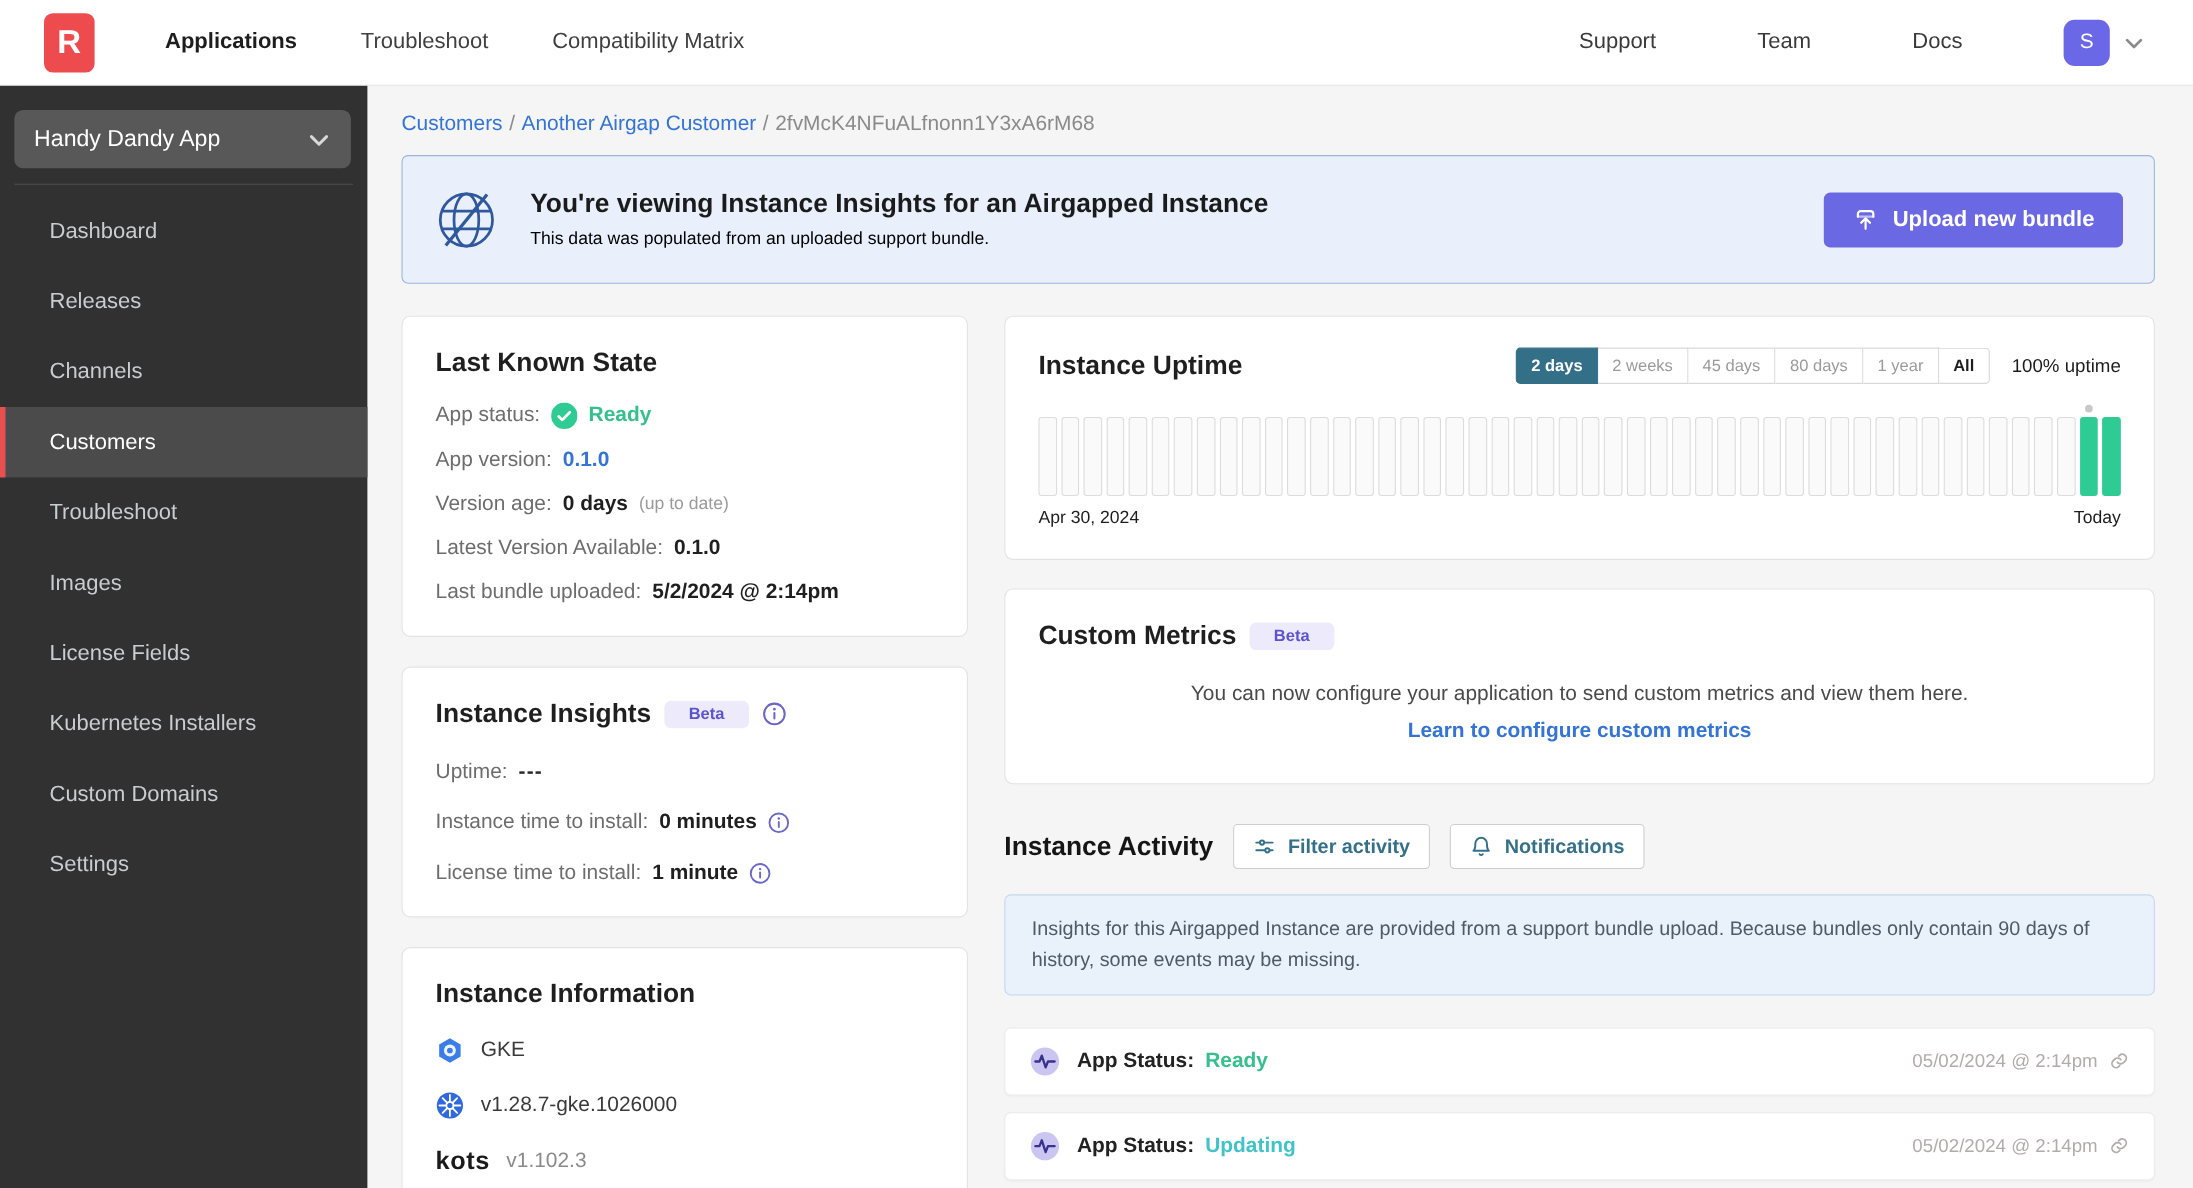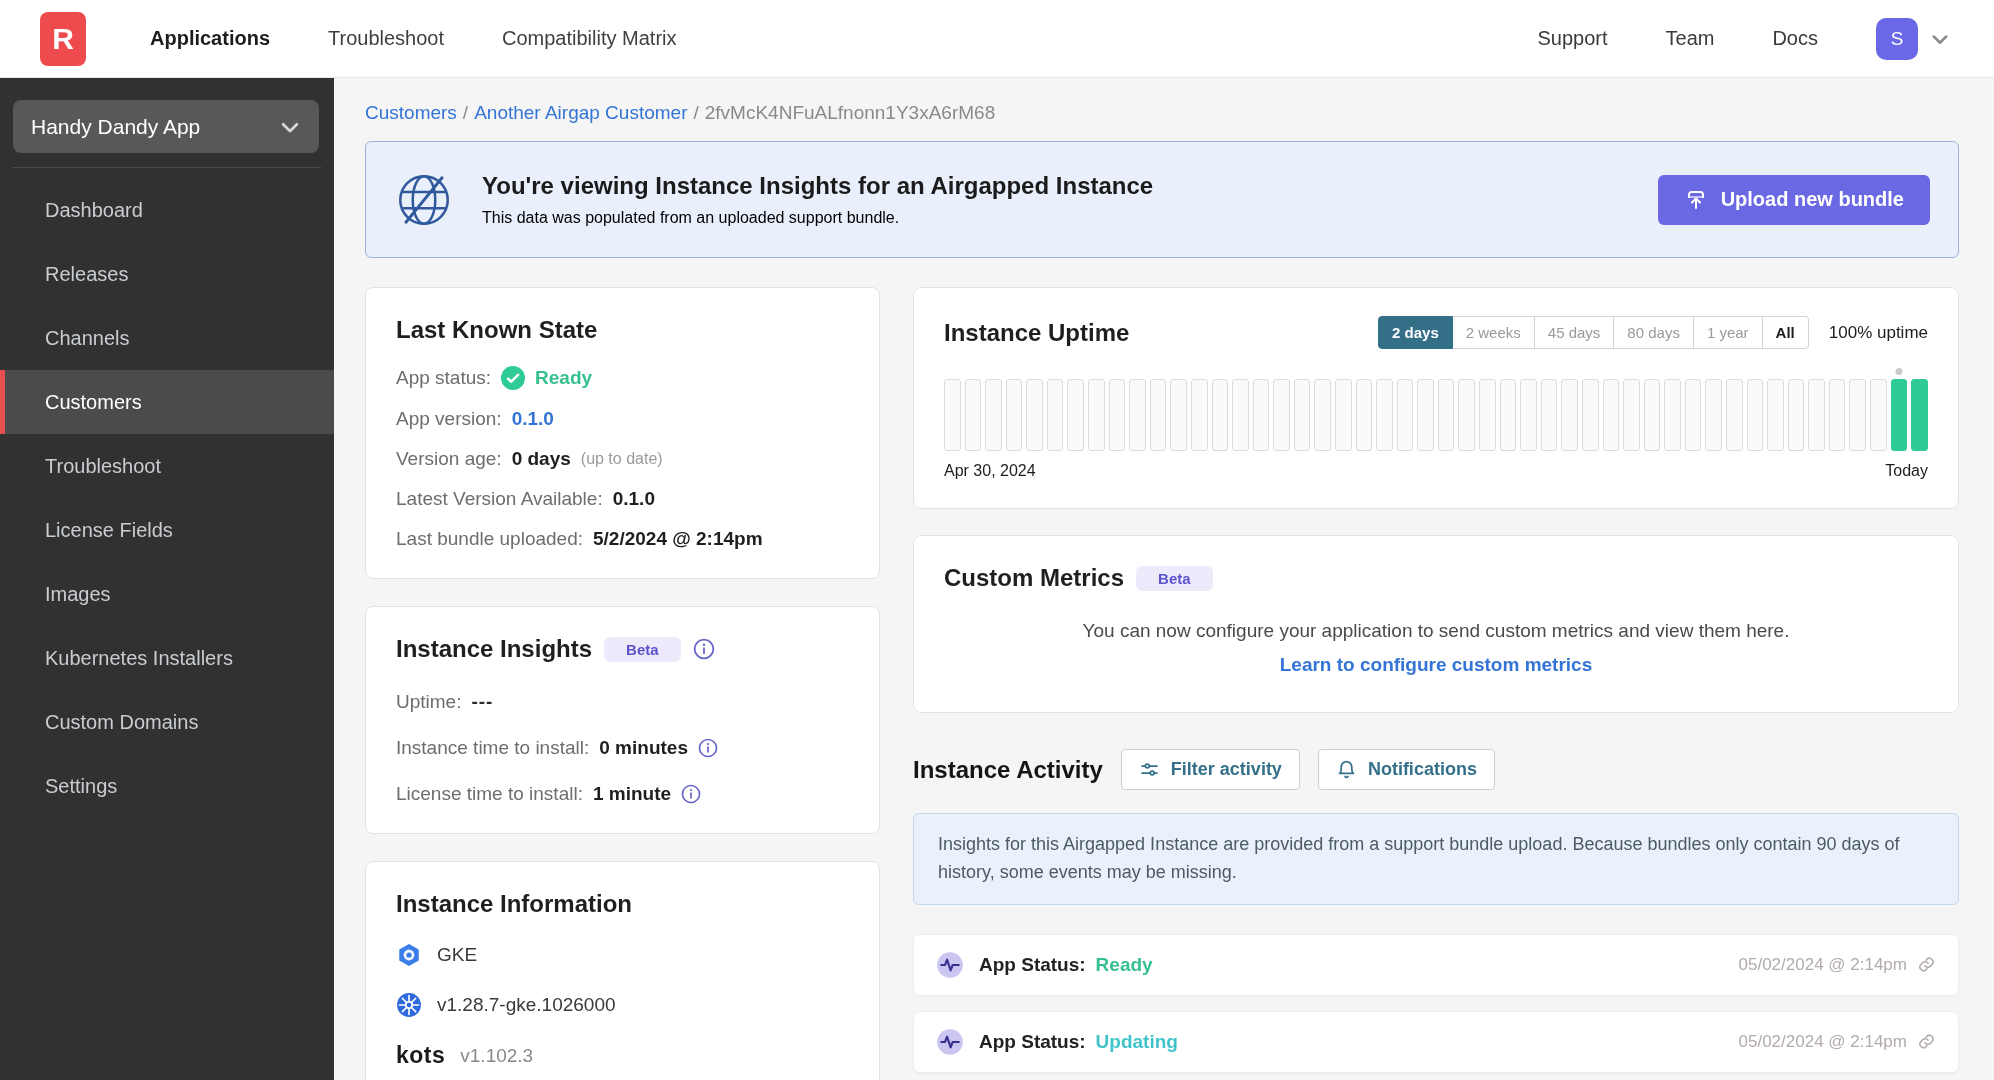--- a/index.html
+++ b/index.html
@@ -8,21 +8,21 @@
   .app { width:1994px; height:1080px; display:flex; flex-direction:column; overflow:hidden; }
 
   
   .topnav { height:78px; background:#fff; border-bottom:1px solid #e7e7e7; display:flex; align-items:center; padding:0 44px 0 40px; flex-shrink:0; }
   .logo { width:46px; height:54px; background:#ee4b4f; border-radius:8px; display:flex; align-items:center; justify-content:center; color:#fff; font-size:30px; font-weight:bold; margin-right:42px; }
   .nav-left { display:flex; align-items:stretch; height:94px; gap:14px; }
   .nav-item { position:relative; display:flex; align-items:center; padding:0 22px; font-size:20px; color:#3f3f3f; cursor:pointer; }
   .nav-item.active { font-weight:bold; color:#1d1d1d; }
   .nav-item.active::after { content:""; position:absolute; left:10px; right:10px; bottom:0; height:5px; background:#3d3cdf; border-radius:2px 2px 0 0; }
   .nav-spacer { flex:1; }
-  .nav-right { display:flex; align-items:center; gap:58px; }
+  .nav-right { display:flex; align-items:center; gap:92px; }
   .nav-link { font-size:20px; color:#3a3a3a; cursor:pointer; }
   .avatar-wrap { display:flex; align-items:center; gap:12px; cursor:pointer; }
   .avatar { width:42px; height:42px; border-radius:10px; background:#6b68e8; color:#fff; font-size:19px; display:flex; align-items:center; justify-content:center; }
   .chev { width:20px; height:20px; color:#8b8b8b; }
 
   
   .body-row { flex:1; display:flex; min-height:0; }
   .sidebar { width:334px; background:#313131; flex-shrink:0; padding-top:22px; position:relative; }
   .app-selector { margin:0 15px 14px 13px; height:53px; background:#585858; border-radius:8px; display:flex; align-items:center; padding:0 18px; cursor:pointer; }
   .app-selector .sel-label { color:#fff; font-size:21px; flex:1; }
@@ -143,22 +143,22 @@
             <path d="M3 6l5 5 5-5" stroke="currentColor" stroke-width="2" fill="none" stroke-linecap="round" stroke-linejoin="round"></path>
           </svg>
       </div>
       <div class="side-divider"></div>
       <nav id="side-nav">
           <div class="side-item">Dashboard</div>
           <div class="side-item">Releases</div>
           <div class="side-item">Channels</div>
           <div class="side-item active">Customers</div>
           <div class="side-item">Troubleshoot</div>
+          <div class="side-item">Images</div>
           <div class="side-item">License Fields</div>
-          <div class="side-item">Images</div>
           <div class="side-item">Kubernetes Installers</div>
           <div class="side-item">Custom Domains</div>
           <div class="side-item">Settings</div>
         </nav>
     </div>
 
     <div class="main">
 
       <div class="breadcrumb" id="breadcrumb"><span class="crumb-link">Customers</span><span class="sep">/</span><span class="crumb-link">Another Airgap Customer</span><span class="sep">/</span><span>2fvMcK4NFuALfnonn1Y3xA6rM68</span></div>
 

